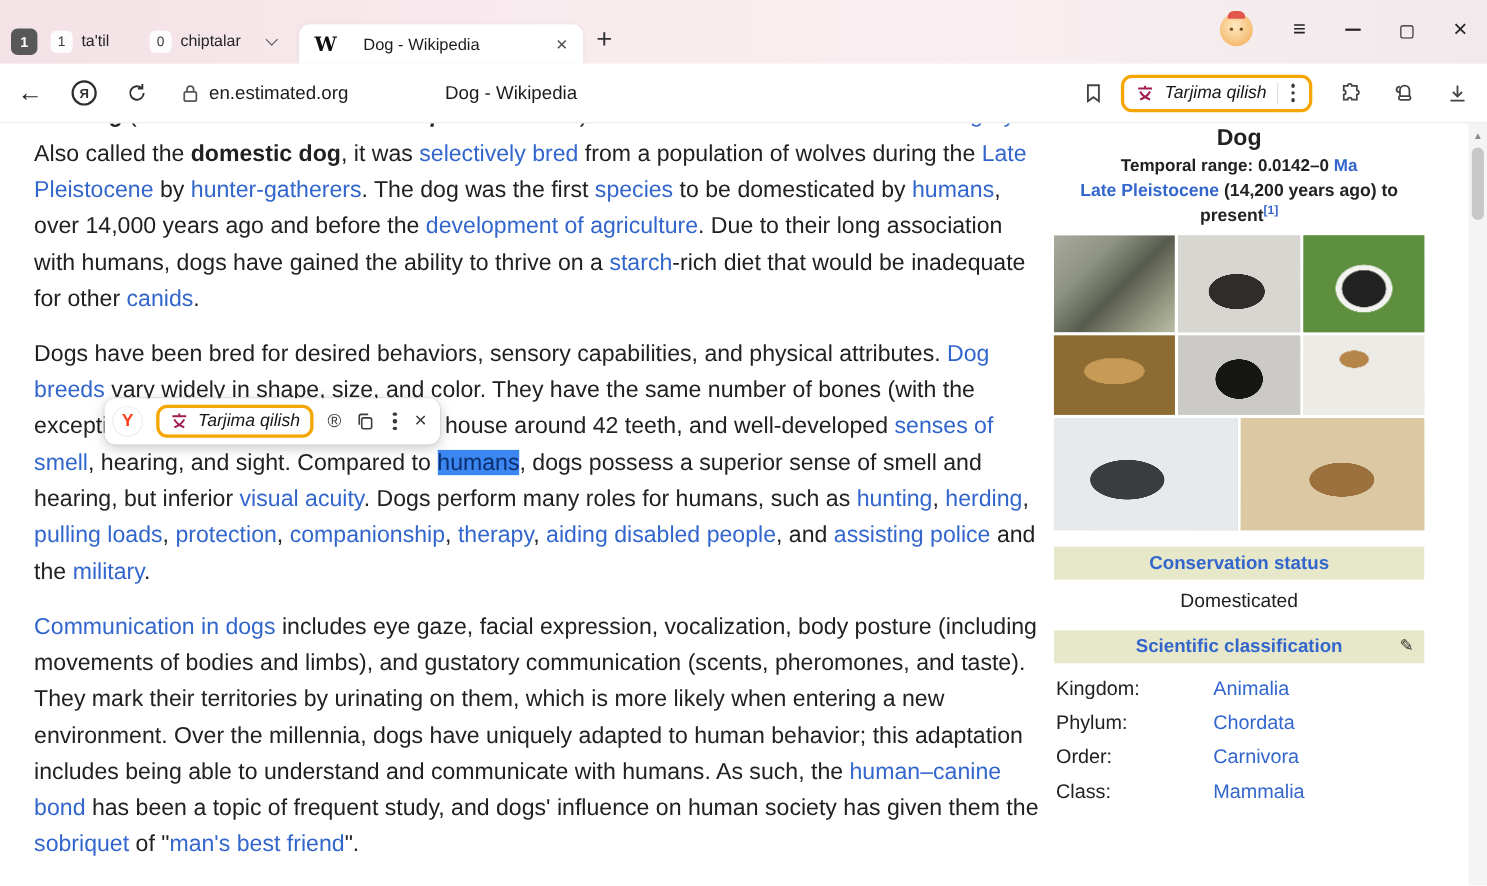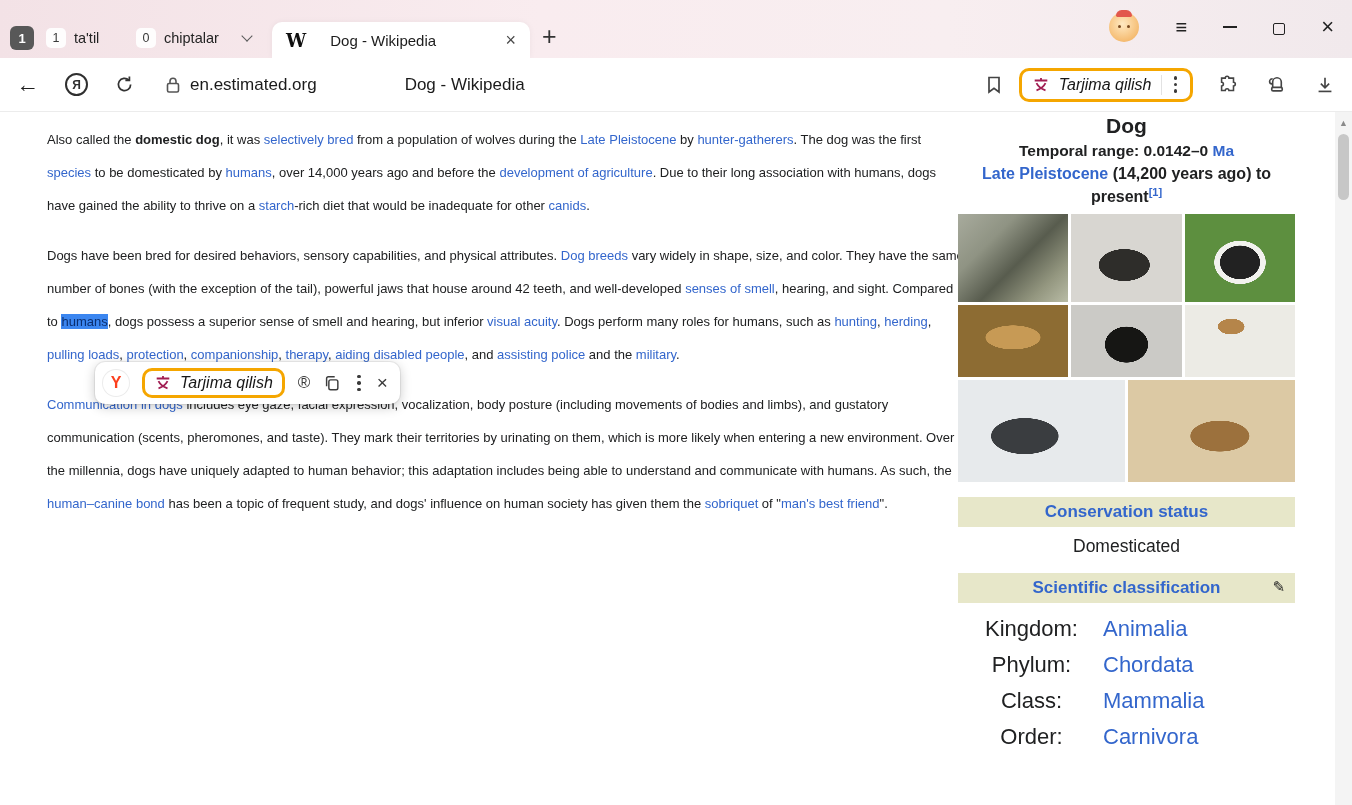--- a/index.html
+++ b/index.html
@@ -54,21 +54,21 @@
   .tr-label { font-size:16px; color:#171717; white-space:nowrap;font-style:italic; }
   .box-divider { width:1px; height:20px; background:#e2e2e2; }
   .dots { display:flex; flex-direction:column; gap:3px; padding:0 3px; cursor:pointer; }
   .dots i { width:3.5px; height:3.5px; border-radius:50%; background:#3a3a3a; }
   .tb-ext { margin-left:24px; cursor:pointer; display:flex; }
   .tb-mitten { margin-left:26px; cursor:pointer; display:flex; }
   .tb-download { margin-left:26px; cursor:pointer; display:flex; }
 
   
   .content { position:relative; height:693px; background:#fff; }
-  .article { position:absolute; left:16px; top:0; width:950px; padding-left:31px; font-size:13px; line-height:33px; color:#202122; }
+  .article { position:absolute; left:0; top:0; width:950px; padding-left:31px; font-size:21px; line-height:33px; color:#202122; }
   .clip-line { height:9px; overflow:hidden; margin-bottom:2px; }
   .clip-line > div { margin-top:-24px; white-space:nowrap; }
   .para { margin:0 0 17px 0; }
   .l { color:var(--link); cursor:pointer; }
   .b { font-weight:bold; }
   .i { font-style:italic; }
   .sup { vertical-align:super; font-size:11px; line-height:0; }
   .sel { background:var(--selbg); color:var(--selfg); }
 
   
@@ -92,21 +92,21 @@
   .ts-marker { position:absolute; right:-2px; top:-6px; width:0; height:0;
     border-left:4px solid transparent; border-right:4px solid transparent; border-top:7px solid #222; }
   .ib-range { font-size:16px; font-weight:bold; line-height:23px; margin:2px 14px 6px; }
   .photo-grid { display:grid; grid-template-columns:repeat(6,1fr); grid-template-rows:88px 72px 102px; gap:3px; margin-top:4px; }
   .photo { cursor:pointer; }
   .photo.s2 { grid-column:span 2; } .photo.s3 { grid-column:span 3; }
   .ib-header { background:var(--hdr); color:var(--link); font-weight:bold; font-size:17px; padding:5px 0; margin-top:15px; position:relative; cursor:pointer; }
   .ib-value { font-size:17.5px; padding:9px 0 1px; }
   .edit { position:absolute; right:10px; top:5px; color:#222; font-size:15px; cursor:pointer; }
   .taxo { margin-top:8px; }
-  .taxo-row { display:flex; text-align:center; font-size:22px; padding:5px 0 5px 2px; }
+  .taxo-row { display:flex; text-align:left; font-size:18px; padding:5px 0 5px 2px; }
   .tl { width:143px; } .tv { cursor:pointer; }
 
   
   .vscrollbar { position:absolute; right:0; top:0; width:17px; height:100%; background:#f4f4f4; cursor:pointer; }
   .sb-arrow { font-size:9px; color:#8a8a8a; text-align:center; padding-top:6px; }
   .sb-thumb { position:absolute; left:3px; top:22px; width:11px; height:66px; background:#c7c7c7; border-radius:6px; }
 </style>
 </head>
 <body>
 
@@ -264,26 +264,26 @@
     <div class="taxo" id="taxo">
         <div class="taxo-row">
           <span class="tl">Kingdom:</span>
           <span class="tv l">Animalia</span>
         </div>
         <div class="taxo-row">
           <span class="tl">Phylum:</span>
           <span class="tv l">Chordata</span>
         </div>
         <div class="taxo-row">
+          <span class="tl">Order:</span>
+          <span class="tv l">Carnivora</span>
+        </div>
+        <div class="taxo-row">
           <span class="tl">Class:</span>
           <span class="tv l">Mammalia</span>
-        </div>
-        <div class="taxo-row">
-          <span class="tl">Order:</span>
-          <span class="tv l">Carnivora</span>
         </div>
       </div>
   </div>
 
   <div class="vscrollbar">
     <div class="sb-arrow">▲</div>
     <div class="sb-thumb"></div>
   </div>
 </div>
 

